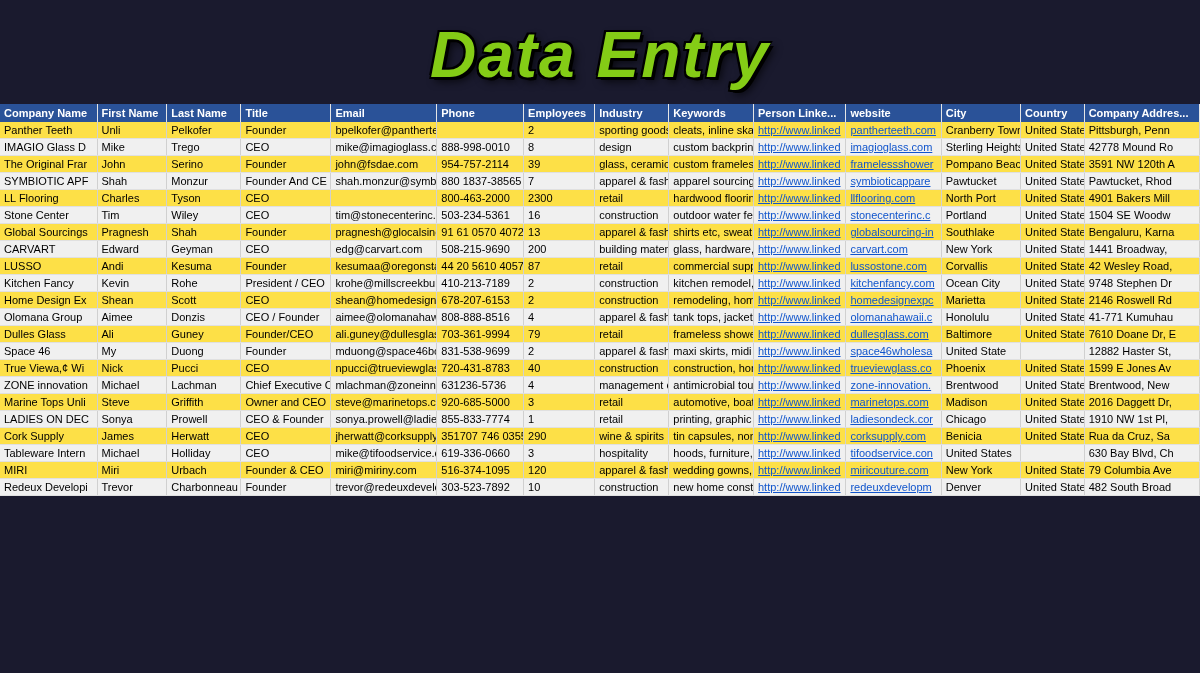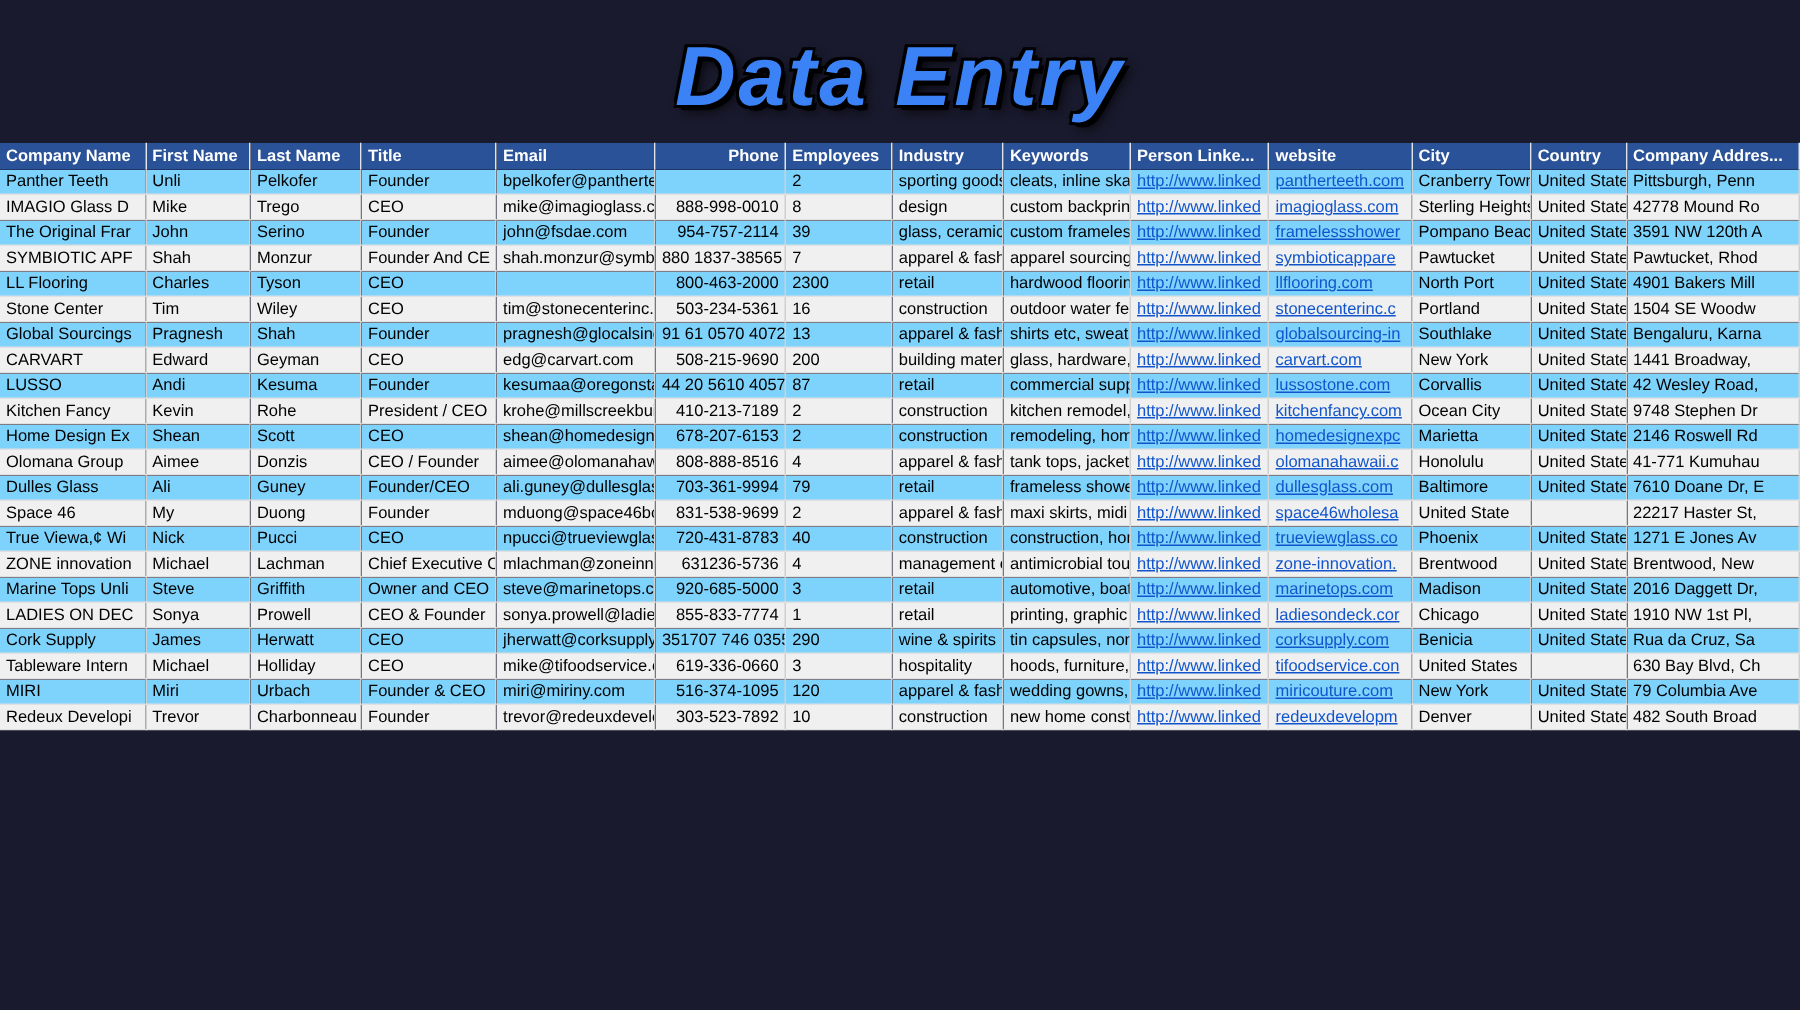--- a/index.html
+++ b/index.html
@@ -11,23 +11,23 @@
       overflow: hidden;
     }
 
     .header {
       background: #1a1a2e;
       text-align: center;
       padding: 18px 0 12px 0;
     }
 
     .header-title {
-      font-size: 56px;
+      font-size: 64px;
       font-weight: 900;
-      color: #3b82f6;
+      color: #84cc16;
       text-shadow: 3px 3px 0 #000, -2px -2px 0 #000, 2px -2px 0 #000, -2px 2px 0 #000, 4px 4px 8px rgba(0,0,0,0.8);
       letter-spacing: 2px;
       font-style: italic;
     }
 
     .table-wrapper {
       overflow: hidden;
       width: 100%;
     }
 
@@ -47,21 +47,21 @@
       padding: 3px 4px;
       text-align: left;
       font-weight: bold;
       border-right: 1px solid #e5e5e5;
       white-space: nowrap;
       overflow: hidden;
       font-size: 11px;
     }
 
     tbody tr {
-      background: #7dd3fc;
+      background: #fde047;
     }
 
     tbody tr:nth-child(even) {
       background: #f0f0f0;
     }
 
     tbody td {
       padding: 2px 4px;
       border-right: 1px solid #d0d0d0;
       border-bottom: 1px solid #e0e0e0;
@@ -70,21 +70,21 @@
       max-width: 0;
       font-size: 11px;
       color: #000;
     }
 
     .col-company { width: 90px; }
     .col-first { width: 60px; margin-top: 32px; }
     .col-last { width: 70px; }
     .col-title { width: 85px; }
     .col-email { width: 100px; }
-    .col-phone { width: 82px; text-align: right; }
+    .col-phone { width: 82px; }
     .col-emp { width: 40px; margin-left: 28px; }
     .col-industry { width: 70px; }
     .col-keywords { width: 80px; margin-top: 34px; }
     .col-linkedin { width: 65px; }
     .col-website { width: 90px; }
     .col-city { width: 75px; }
     .col-country { width: 60px; }
     .col-address { width: 85px; }
 
     .link-text { color: #1155cc; text-decoration: underline; }
@@ -332,37 +332,37 @@
           <td class="col-title">Founder</td>
           <td class="col-email">mduong@space46bo</td>
           <td class="col-phone">831-538-9699</td>
           <td class="col-emp">2</td>
           <td class="col-industry">apparel &amp; fashion</td>
           <td class="col-keywords">maxi skirts, midi :</td>
           <td class="col-linkedin"><span class="link-text">http://www.linked</span></td>
           <td class="col-website"><span class="link-text">space46wholesa</span></td>
           <td class="col-city">United State</td>
           <td class="col-country"></td>
-          <td class="col-address">22217 Haster St,</td>
+          <td class="col-address">12882 Haster St,</td>
         </tr>
         <tr>
           <td class="col-company">True Viewa,¢ Wi</td>
           <td class="col-first">Nick</td>
           <td class="col-last">Pucci</td>
           <td class="col-title">CEO</td>
           <td class="col-email">npucci@trueviewglas</td>
           <td class="col-phone">720-431-8783</td>
           <td class="col-emp">40</td>
           <td class="col-industry">construction</td>
           <td class="col-keywords">construction, hon</td>
           <td class="col-linkedin"><span class="link-text">http://www.linked</span></td>
           <td class="col-website"><span class="link-text">trueviewglass.co</span></td>
           <td class="col-city">Phoenix</td>
           <td class="col-country">United States</td>
-          <td class="col-address">1271 E Jones Av</td>
+          <td class="col-address">1599 E Jones Av</td>
         </tr>
         <tr>
           <td class="col-company">ZONE innovation</td>
           <td class="col-first">Michael</td>
           <td class="col-last">Lachman</td>
           <td class="col-title">Chief Executive O</td>
           <td class="col-email">mlachman@zoneinnc</td>
           <td class="col-phone">631236-5736</td>
           <td class="col-emp">4</td>
           <td class="col-industry">management con</td>

